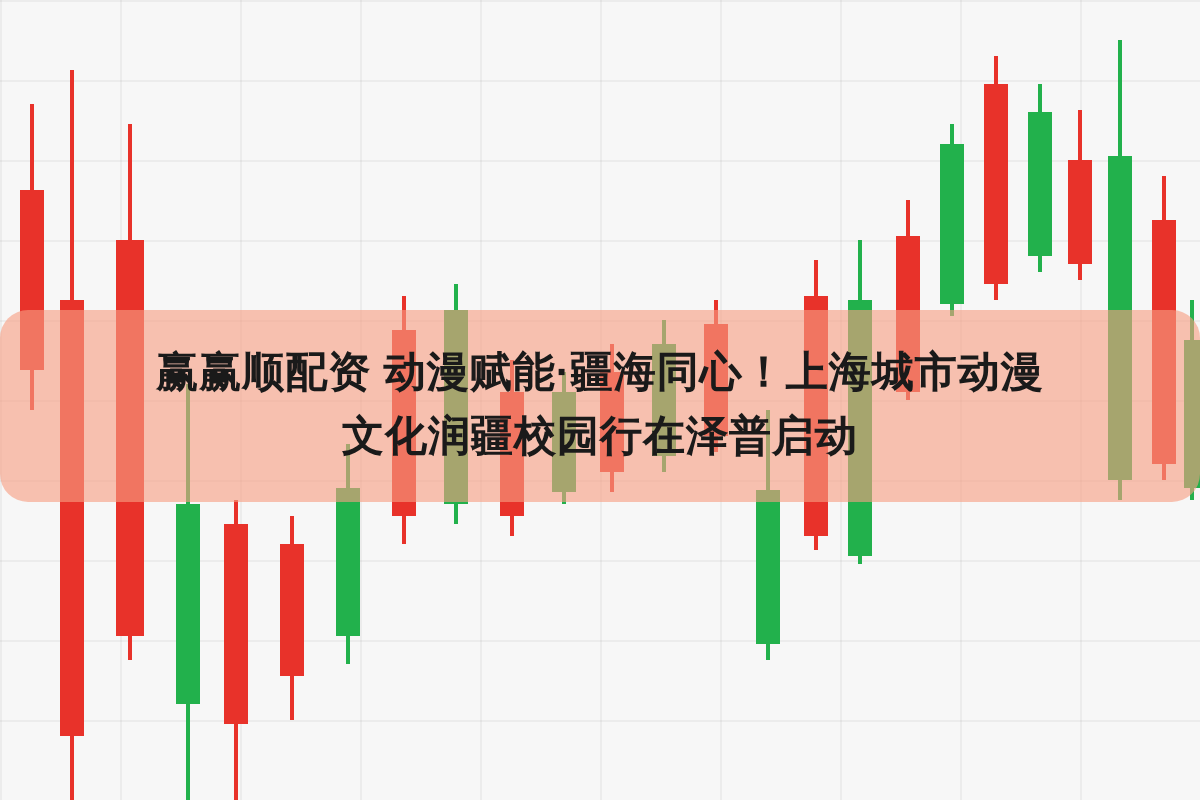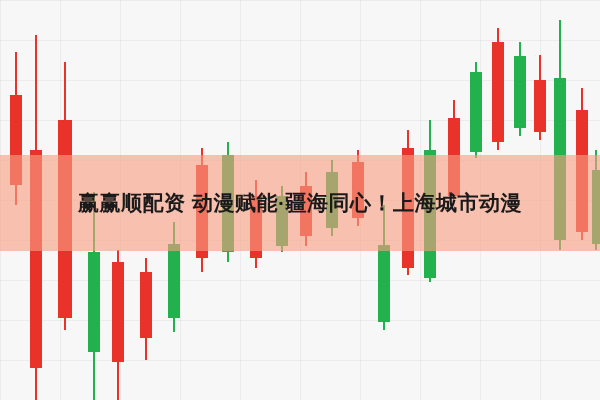--- a/index.html
+++ b/index.html
@@ -46,20 +46,21 @@
     left: 0;
     right: 0;
     top: 155px;
     height: 96px;
     background: rgba(247, 158, 131, 0.62);
     display: flex;
     flex-direction: column;
     align-items: center;
     justify-content: center;
     gap: 6px;
+    border-radius: 14px;
   }
   .banner-line {
     color: #1a1a1a;
     font-size: 21px;
     font-weight: bold;
     letter-spacing: 0.5px;
     line-height: 1.25;
     white-space: nowrap;
     text-align: center;
   }
@@ -167,14 +168,15 @@
         <div class="body" style="top: 110px; height: 122px; background: rgb(232, 50, 42);"></div>
       </div>
       <div class="candle" style="left: 592px; width: 8px; top: 0px; height: 400px;">
         <div class="wick" style="top: 150px; height: 100px; background: rgb(34, 177, 76);"></div>
         <div class="body" style="top: 170px; height: 74px; background: rgb(34, 177, 76);"></div>
       </div>
     </div>
 
   <div id="banner">
     <div class="banner-line">赢赢顺配资 动漫赋能·疆海同心！上海城市动漫</div>
+    <div class="banner-line">文化润疆校园行在泽普启动</div>
   </div>
 </div>
 
 </body></html>

